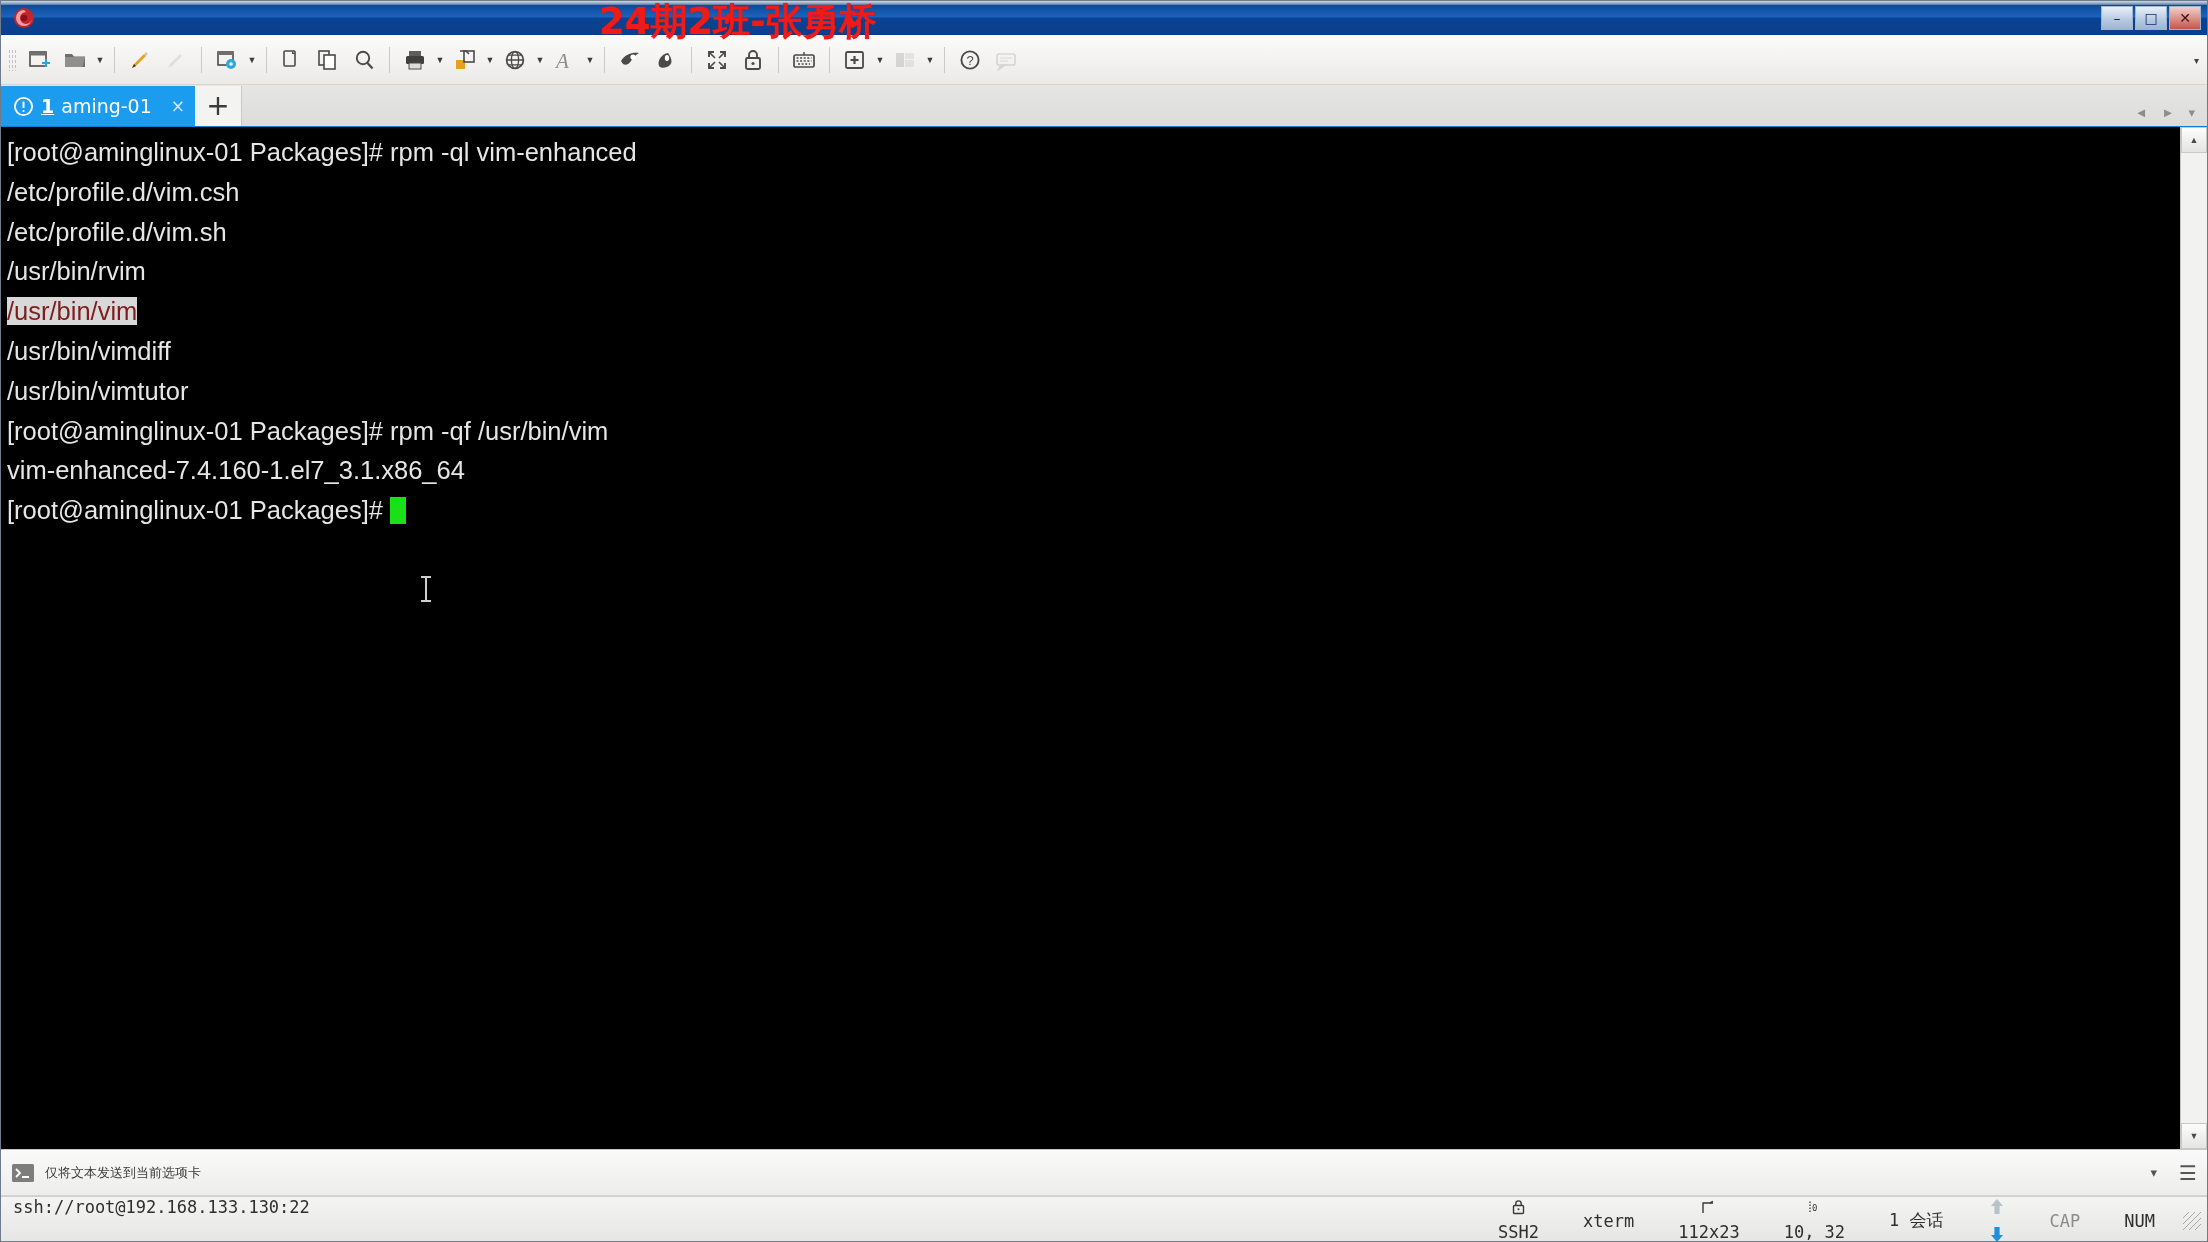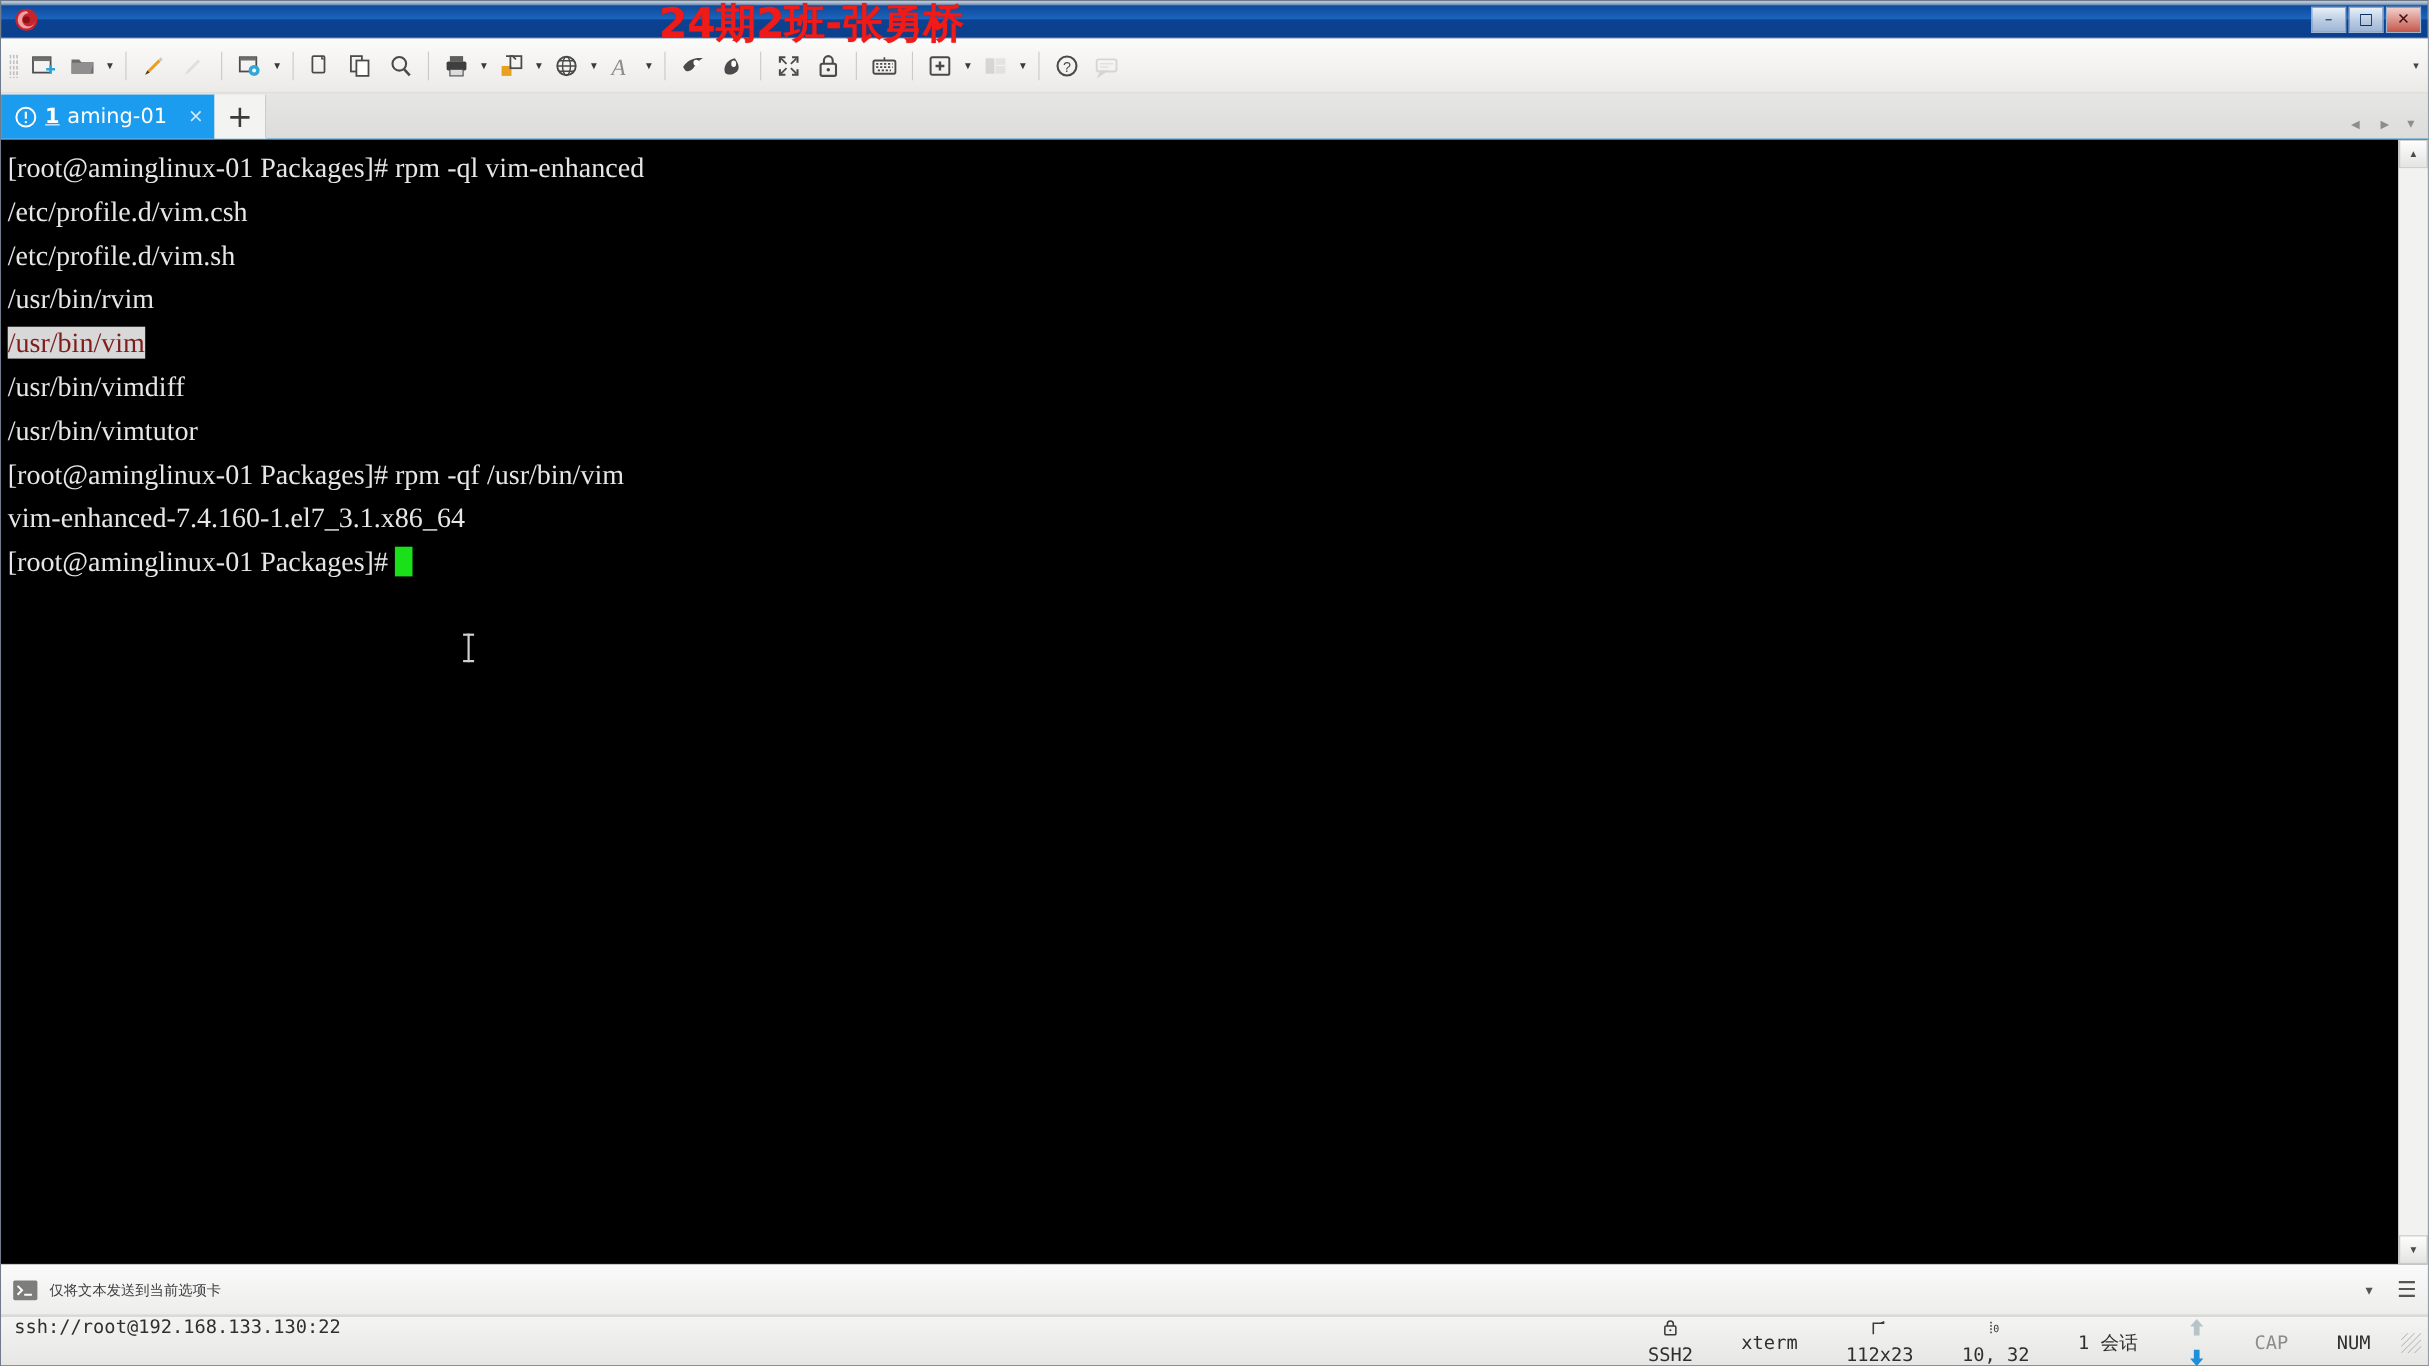--- a/index.html
+++ b/index.html
@@ -91,21 +91,21 @@
     background:#f3f3f2;border-right:1px solid #c9c9c7;font-size:28px;color:#3b3b3b;
     font-family:"DejaVu Sans",sans-serif;line-height:1;
   }
   .tab-arrows{margin-left:auto;display:flex;align-items:center;gap:14px;padding:0 12px 6px 0;
               color:#8d8d8b;font-size:13px;}
 
   
   .term-wrap{flex:1 1 auto;display:flex;min-height:0;background:#000;}
   .term{
     flex:1 1 auto;background:#000000;color:#e6e6e6;overflow:hidden;
-    font-family:Liberation Serif, serif;
+    font-family:Liberation Sans, sans-serif;
     font-size:25.5px;line-height:39.8px;padding:6px 0 0 6px;box-sizing:border-box;
     white-space:pre;letter-spacing:0px;
   }
   .term .ln{height:39.8px;}
   .sel{background:#d8d8d8;color:#7f1d1d;}
   .cursor{display:inline-block;width:16px;height:27px;background:#19e019;vertical-align:-5px;}
   .mouse-caret{position:absolute;left:424px;top:575px;width:2px;height:26px;
                background:#cfcfcf;}
   .mouse-caret:before,.mouse-caret:after{content:"";position:absolute;left:-4px;width:10px;height:2px;background:#cfcfcf;}
   .mouse-caret:before{top:0;} .mouse-caret:after{bottom:0;}

